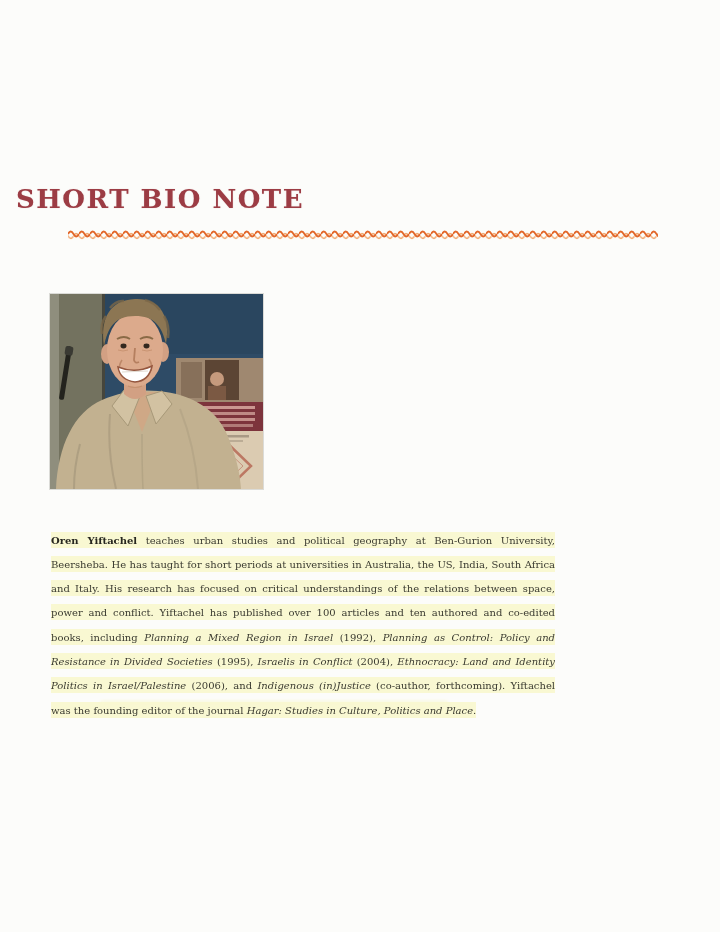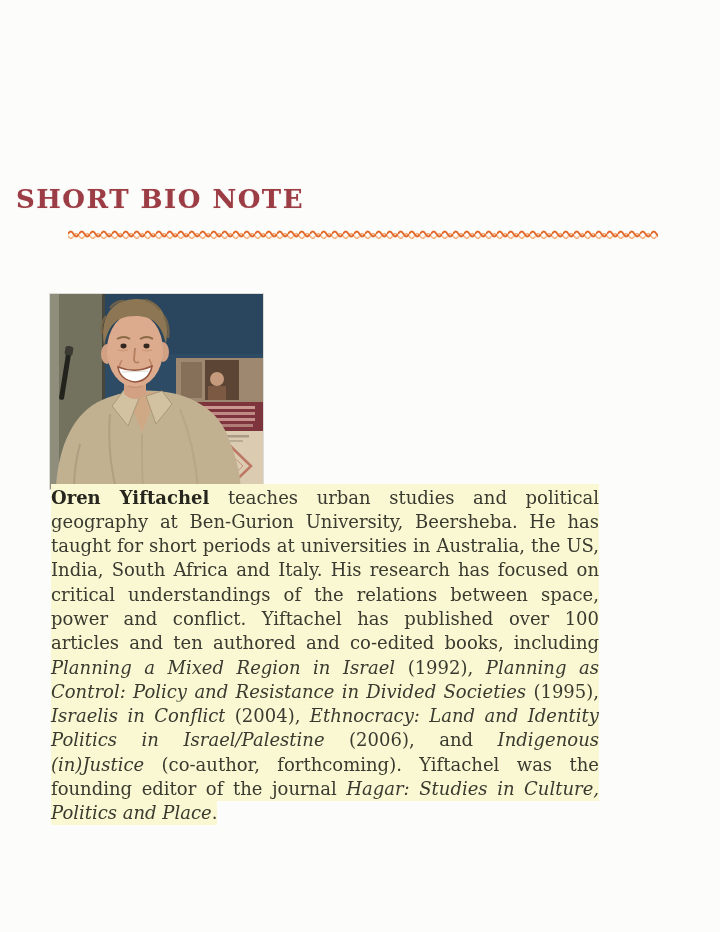--- a/index.html
+++ b/index.html
@@ -18,22 +18,22 @@
   .divider-wrap{
     position:absolute;top:226px;left:68px;width:590px;height:14px;
     color:var(--divider-color,#e2672a);
   }
   .photo-wrap{
     position:absolute;top:294px;left:50px;width:213px;height:195px;
     box-shadow:0 0 0 1px rgba(120,120,110,.25);
   }
   .photo-wrap svg{display:block;}
   .bio{
-    position:absolute;top:485px;left:51px;width:548px;margin:0;
-    font-size:18px;line-height:24.3px;text-align:justify;
+    position:absolute;top:528px;left:51px;width:504px;margin:0;
+    font-size:10px;line-height:24.3px;text-align:justify;
     color:var(--ink,#3a3a30);
   }
   .bio b,.bio i,.bio span{
     background:var(--hl,#f9f8d2);
     padding:2.5px 0;
     box-decoration-break:clone;-webkit-box-decoration-break:clone;
   }
   .bio b{color:#26261f;}
   .trail-highlight{
     position:absolute;top:700px;left:100px;width:348px;height:5px;

